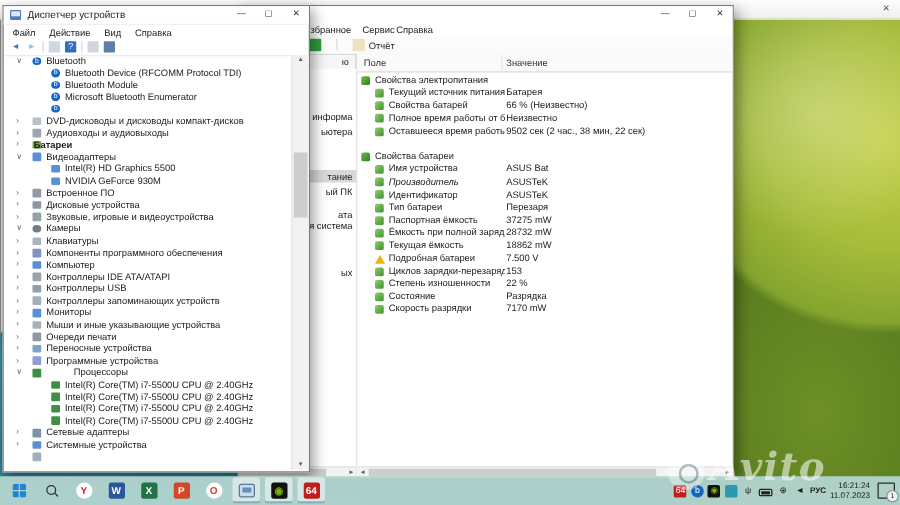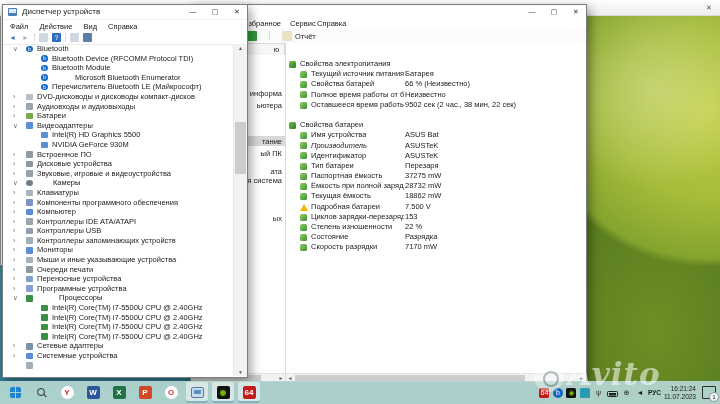--- a/index.html
+++ b/index.html
@@ -160,20 +160,25 @@
           <span class="sb-item" style="top: 124px;">ата</span>
           <span class="sb-item" style="top: 133px;">я система</span>
           <span class="sb-item" style="top: 171px;">ых</span>
         </div>
       <div class="hscroll" style="left:0;right:0;bottom:0">
         <span class="hs-arr" style="right:0">►</span>
         <span class="hs-thumb" style="left:0;width:70px"></span>
       </div>
     </div>
     <div id="aida-main">
+      <div id="aida-header">
+        <span class="h" style="left:5px">Поле</span>
+        <span class="h" style="left:119px">Значение</span>
+        <span id="aida-colsep"></span>
+      </div>
       <div id="aida-rows">
           <div class="a-row">
             <span class="a-ic grp" style="left: 3px;"></span>
             <span class="a-label" style="left: 14px;">Свойства электропитания</span>
           </div>
           <div class="a-row">
             <span class="a-ic itm" style="left: 14px;"></span>
             <span class="a-label" style="left: 25px;">Текущий источник питания</span>
             <span class="a-value">Батарея</span>
           </div>
@@ -299,40 +304,39 @@
         <div class="dm-row">
           <span class="icon dm-ic" style="background: rgb(20, 103, 198); color: rgb(255, 255, 255); border-radius: 50%; left: 38px;">b</span>
           <span class="dm-label" style="left: 49px;">Bluetooth Device (RFCOMM Protocol TDI)</span>
         </div>
         <div class="dm-row">
           <span class="icon dm-ic" style="background: rgb(20, 103, 198); color: rgb(255, 255, 255); border-radius: 50%; left: 38px;">b</span>
           <span class="dm-label" style="left: 49px;">Bluetooth Module</span>
         </div>
         <div class="dm-row">
           <span class="icon dm-ic" style="background: rgb(20, 103, 198); color: rgb(255, 255, 255); border-radius: 50%; left: 38px;">b</span>
-          <span class="dm-label" style="left: 49px; margin-left: 23px;">Microsoft Bluetooth Enumerator</span>
+          <span class="dm-label" style="left: 49px;">Microsoft Bluetooth Enumerator</span>
         </div>
         <div class="dm-row">
           <span class="icon dm-ic" style="background: rgb(20, 103, 198); color: rgb(255, 255, 255); border-radius: 50%; left: 38px;">b</span>
-          <span class="dm-label" style="left: 49px;">Перечислитель Bluetooth LE (Майкрософт)</span>
         </div>
         <div class="dm-row">
           <span class="dm-arrow">›</span>
           <span class="icon dm-ic" style="background: rgb(185, 191, 198); left: 23px;"></span>
           <span class="dm-label" style="left: 34px;">DVD-дисководы и дисководы компакт-дисков</span>
         </div>
         <div class="dm-row">
           <span class="dm-arrow">›</span>
           <span class="icon dm-ic" style="background: rgb(154, 167, 177); left: 23px;"></span>
           <span class="dm-label" style="left: 34px;">Аудиовходы и аудиовыходы</span>
         </div>
         <div class="dm-row">
           <span class="dm-arrow">›</span>
           <span class="icon dm-ic" style="background: rgb(122, 168, 76); left: 23px;"></span>
-          <span class="dm-label" style="left: 34px;">Батареи</span>
+          <span class="dm-label" style="left: 24px; font-weight: bold;">Батареи</span>
         </div>
         <div class="dm-row">
           <span class="dm-arrow">∨</span>
           <span class="icon dm-ic" style="background: rgb(91, 143, 212); left: 23px;"></span>
           <span class="dm-label" style="left: 34px;">Видеоадаптеры</span>
         </div>
         <div class="dm-row">
           <span class="icon dm-ic" style="background: rgb(91, 143, 212); left: 38px;"></span>
           <span class="dm-label" style="left: 49px;">Intel(R) HD Graphics 5500</span>
         </div>
@@ -351,21 +355,21 @@
           <span class="dm-label" style="left: 34px;">Дисковые устройства</span>
         </div>
         <div class="dm-row">
           <span class="dm-arrow">›</span>
           <span class="icon dm-ic" style="background: rgb(147, 163, 173); left: 23px;"></span>
           <span class="dm-label" style="left: 34px;">Звуковые, игровые и видеоустройства</span>
         </div>
         <div class="dm-row">
           <span class="dm-arrow">∨</span>
           <span class="icon dm-ic" style="background: rgb(109, 127, 140); border-radius: 50%; left: 23px;"></span>
-          <span class="dm-label" style="left: 50px; text-align: center;">Камеры</span>
+          <span class="dm-label" style="left: 34px; text-align: center;">Камеры</span>
         </div>
         <div class="dm-row">
           <span class="dm-arrow">›</span>
           <span class="icon dm-ic" style="background: rgb(170, 180, 189); left: 23px;"></span>
           <span class="dm-label" style="left: 34px;">Клавиатуры</span>
         </div>
         <div class="dm-row">
           <span class="dm-arrow">›</span>
           <span class="icon dm-ic" style="background: rgb(127, 147, 196); left: 23px;"></span>
           <span class="dm-label" style="left: 34px;">Компоненты программного обеспечения</span>

